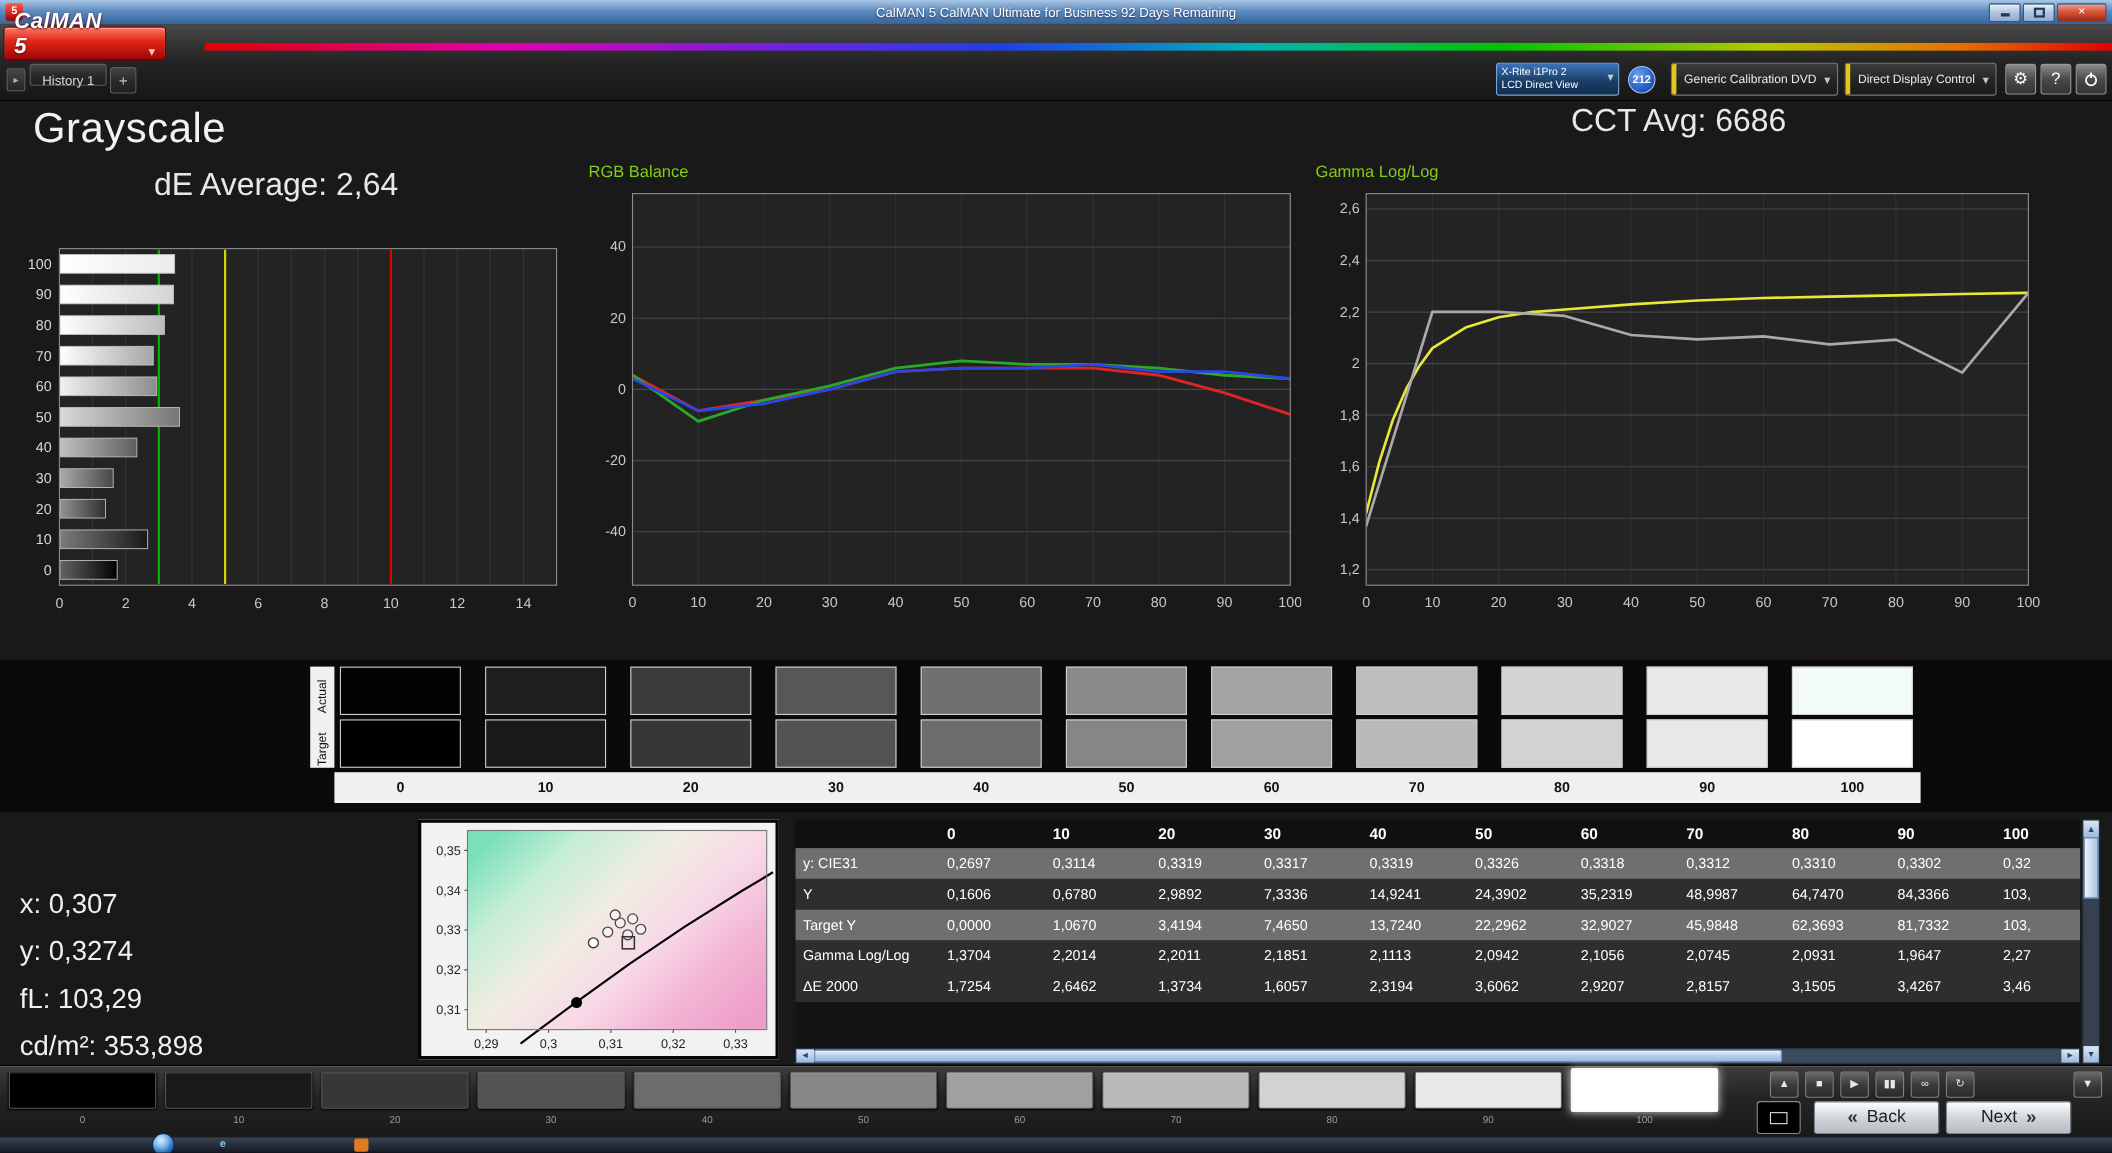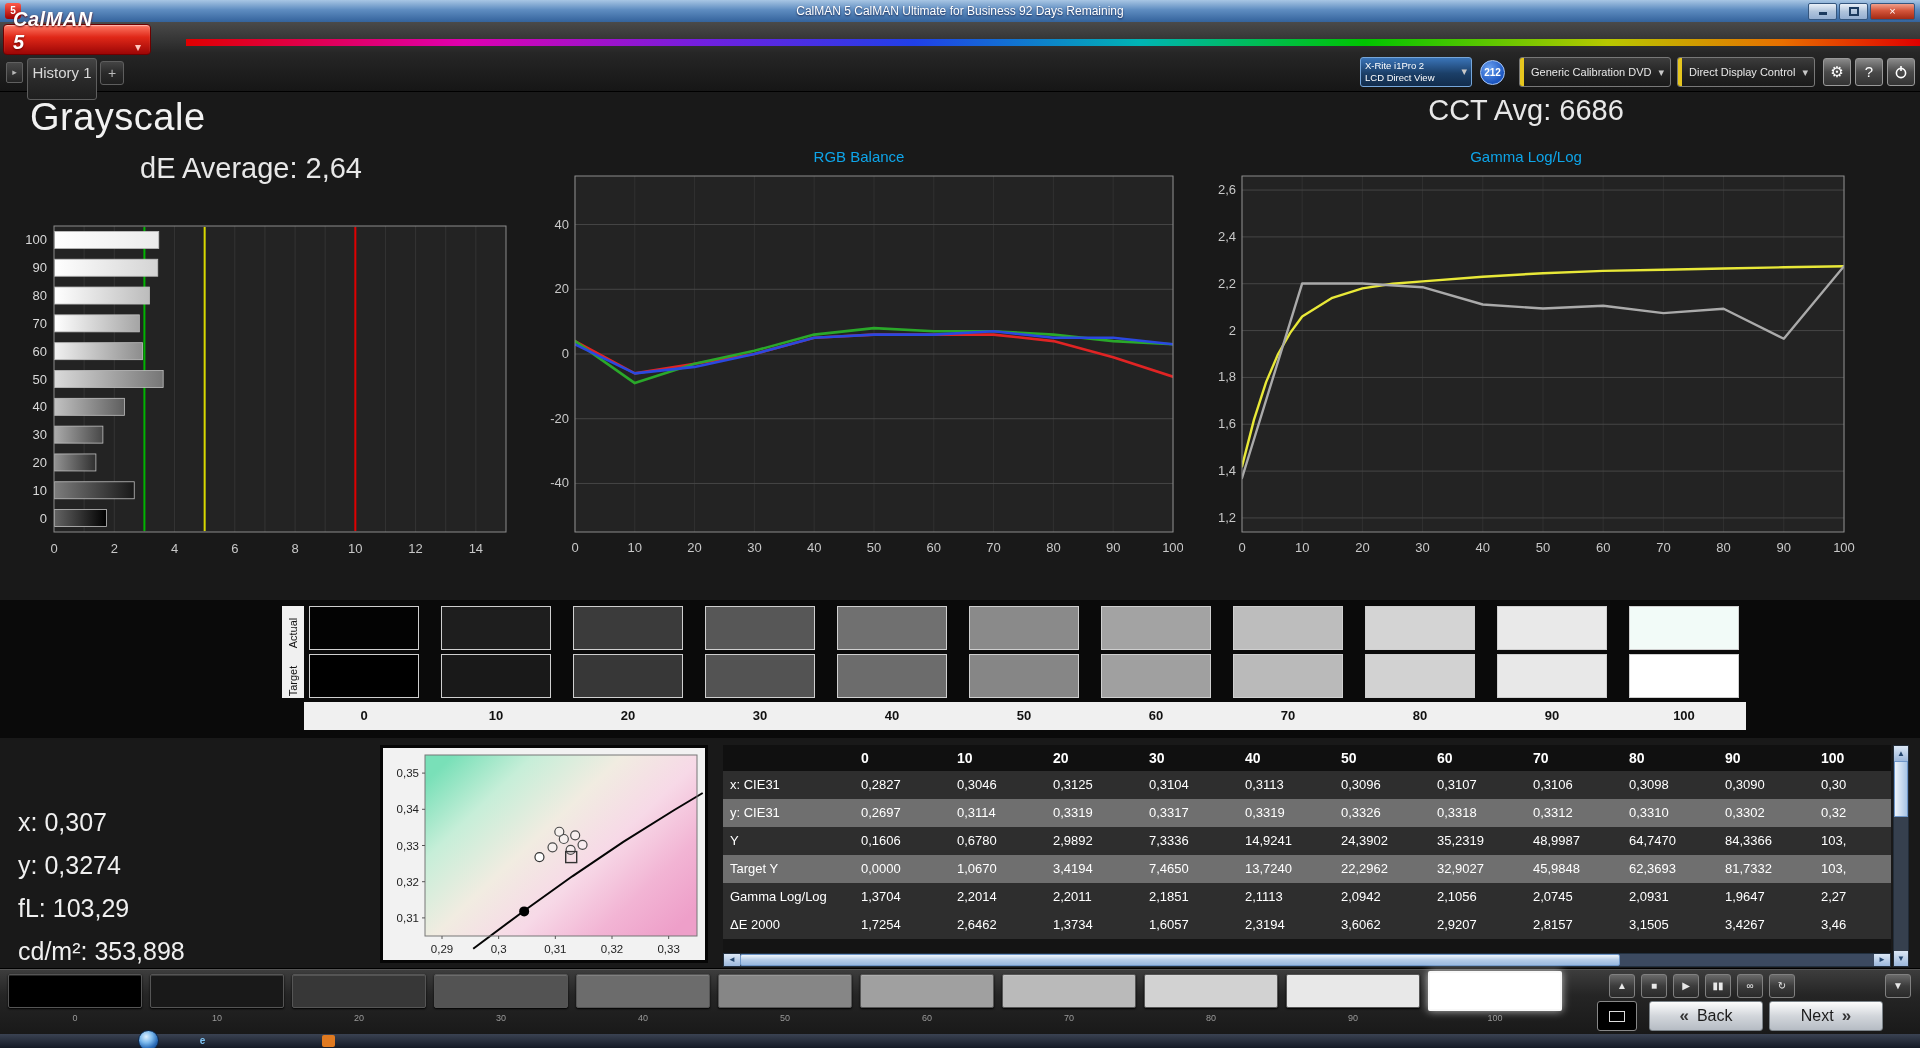--- a/index.html
+++ b/index.html
@@ -33,22 +33,22 @@
   .logo-text{color:#fff;font-size:20px;font-weight:bold;font-style:italic;
     letter-spacing:.5px;text-shadow:0 1px 2px #600;}
   .caret{color:#c8c8c8;font-size:11px;}
   .logo .caret{margin-left:auto;color:#ffc8c0;font-size:12px;}
   .rainbow{position:absolute;left:186px;top:17px;right:0;height:7px;
     background:linear-gradient(90deg,#e00000,#e000b0 16%,#7020e0 30%,#2040e8 42%,
       #00b4b4 55%,#00c400 68%,#b8c800 82%,#e87000 92%,#e00000);}
   .tab-arrow{position:absolute;left:6px;top:40px;width:17px;height:21px;
     background:linear-gradient(#484848,#242424);border:1px solid #606060;border-radius:2px;
     color:#b8b8b8;font-size:9px;text-align:center;line-height:19px;}
-  .tab{position:absolute;top:36px;height:42px;background:linear-gradient(#444,#2a2a2a 50%,#1f1f1f);
-    border:1px solid #5e5e5e;border-radius:3px;color:#d8d8d8;font-size:15px;
+  .tab{position:absolute;top:36px;height:20px;background:linear-gradient(#444,#2a2a2a 50%,#1f1f1f);
+    border:1px solid #5e5e5e;border-radius:3px;color:#d8d8d8;font-size:12px;
     text-align:center;line-height:28px;}
   .tab-history{left:27px;width:70px;}
   .tab-add{left:100px;top:39px;width:24px;height:24px;line-height:22px;font-size:14px;color:#bbb;}
   .meter-btn{position:absolute;left:1360px;top:35px;width:112px;height:30px;
     background:linear-gradient(#3a74b8,#1b3f68 55%,#122c4c);border:1px solid #76a6da;
     border-radius:3px;display:flex;align-items:center;color:#fff;font-size:9.5px;
     line-height:1.25;padding:2px 4px;}
   .meter-btn .caret{margin-left:auto;}
   .badge{position:absolute;left:1480px;top:38px;width:25px;height:25px;border-radius:50%;
     background:radial-gradient(circle at 35% 30%,#6aa0f0,#1b55c0 70%);
@@ -67,21 +67,21 @@
     border-radius:3px;color:#fff;text-align:center;line-height:26px;font-size:15px;}
 
   
   .h-grayscale{position:absolute;left:30px;top:96px;font-size:38px;font-weight:300;
     color:#f2f2f2;letter-spacing:.5px;}
   .h-de{position:absolute;left:140px;top:152px;font-size:29px;font-weight:300;color:#e8e8e8;}
   .h-gamma{position:absolute;left:535px;top:94px;width:648px;text-align:center;
     font-size:29px;font-weight:300;color:#e8e8e8;}
   .h-cct{position:absolute;left:1196px;top:94px;width:660px;text-align:center;
     font-size:29px;font-weight:300;color:#e8e8e8;}
-  .c-title{position:absolute;color:#0ea5e9;font-size:15px;text-align:center;}
+  .c-title{position:absolute;color:#84cc16;font-size:15px;}
   .t-deltae{left:8px;top:196px;width:506px;}
   .t-rgb{left:535px;top:148px;width:648px;}
   .t-gammalog{left:1196px;top:148px;width:660px;}
   .chart{position:absolute;}
 
   
   .strip{position:absolute;left:0;top:600px;width:1920px;height:138px;background:#0a0a0a;}
   #strip-swatches{position:absolute;left:0;top:0;right:0;bottom:0;}
   .rot-col{position:absolute;left:282px;top:6px;width:22px;height:92px;background:#f0f0f0;}
   .rot{position:absolute;width:60px;height:20px;line-height:20px;text-align:center;
@@ -511,34 +511,20 @@
         <div class="td">20</div>
         <div class="td">30</div>
         <div class="td">40</div>
         <div class="td">50</div>
         <div class="td">60</div>
         <div class="td">70</div>
         <div class="td">80</div>
         <div class="td">90</div>
         <div class="td">100</div>
       </div>
-      <div class="tr dark">
-        <div class="td lbl">x: CIE31</div>
-        <div class="td">0,2827</div>
-        <div class="td">0,3046</div>
-        <div class="td">0,3125</div>
-        <div class="td">0,3104</div>
-        <div class="td">0,3113</div>
-        <div class="td">0,3096</div>
-        <div class="td">0,3107</div>
-        <div class="td">0,3106</div>
-        <div class="td">0,3098</div>
-        <div class="td">0,3090</div>
-        <div class="td">0,30</div>
-      </div>
       <div class="tr light">
         <div class="td lbl">y: CIE31</div>
         <div class="td">0,2697</div>
         <div class="td">0,3114</div>
         <div class="td">0,3319</div>
         <div class="td">0,3317</div>
         <div class="td">0,3319</div>
         <div class="td">0,3326</div>
         <div class="td">0,3318</div>
         <div class="td">0,3312</div>

